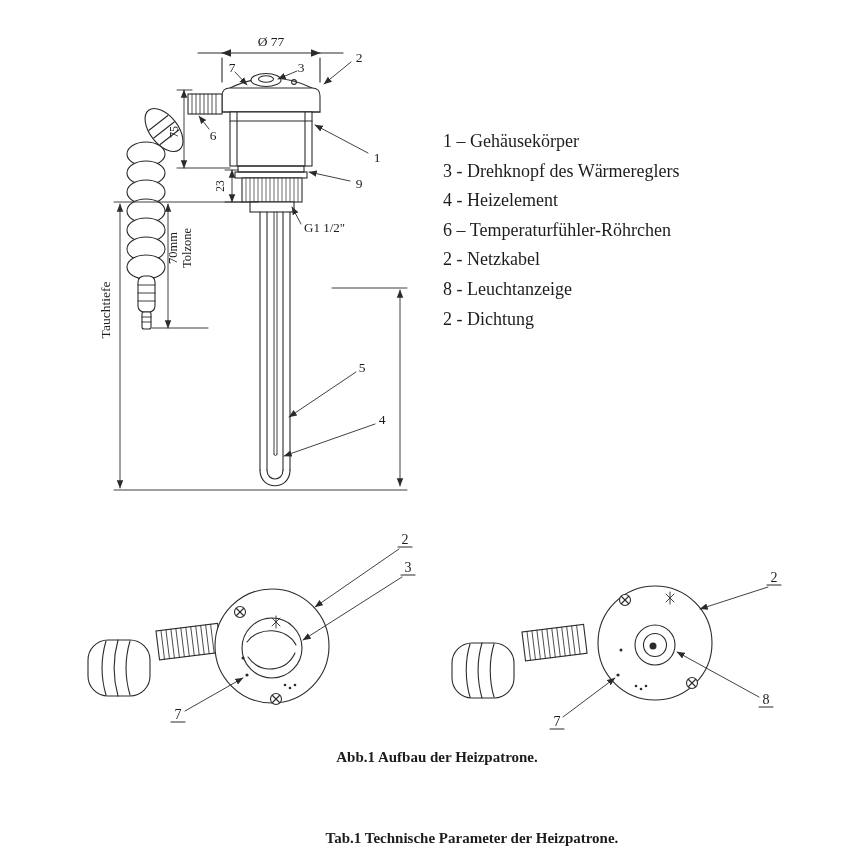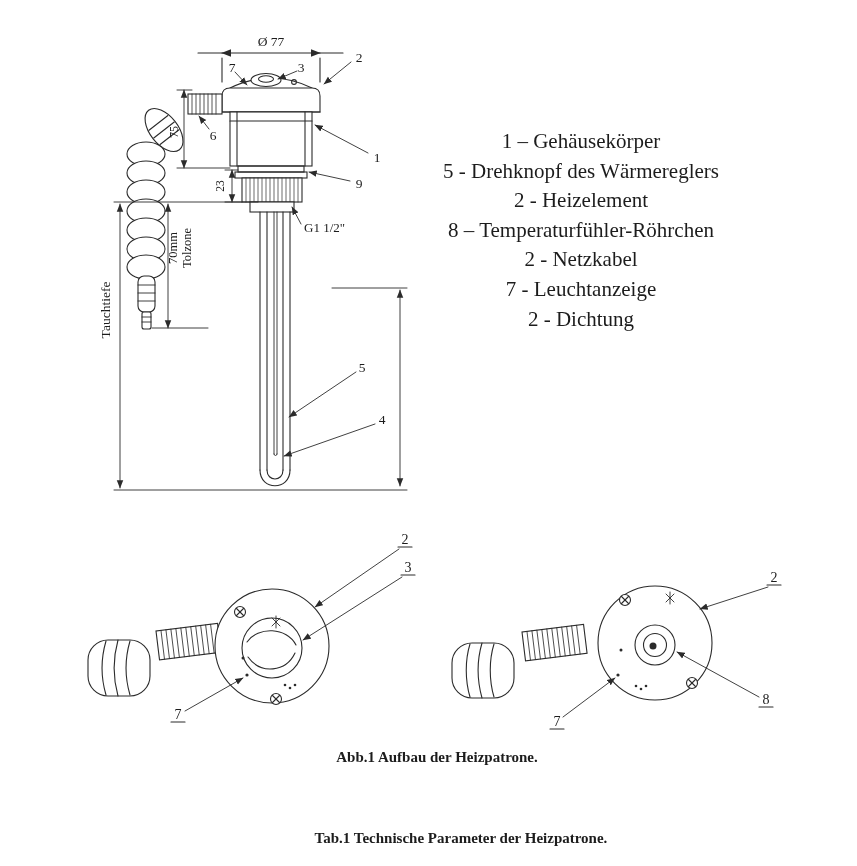--- a/index.html
+++ b/index.html
@@ -4,24 +4,24 @@
 <style>
   * { margin:0; padding:0; box-sizing:border-box; }
   html,body { background:#ffffff; }
   .page {
     position:relative; width:804px; height:866px; background:#ffffff;
     font-family:"Liberation Serif", serif; color:#1c1c1c; overflow:hidden;
   }
   .main-view { position:absolute; left:80px; top:20px; }
   .bottom-views { position:absolute; left:80px; top:528px; }
   .legend { position:absolute; left:443px; top:127px; display:flex; flex-direction:column; }
-  .legend-item { font-size:21px; line-height:29.6px; white-space:nowrap;text-align:center; }
+  .legend-item { font-size:18px; line-height:29.6px; white-space:nowrap; }
   .caption { position:absolute; font-weight:bold; font-size:15px; text-align:center; }
   .figure-caption { left:297px; top:749px; width:280px;font-family:Liberation Serif, serif; }
-  .table-caption { left:276px; top:830px; width:370px; }
+  .table-caption { left:287px; top:830px; width:370px; }
   svg text { font-family:"Liberation Serif", serif; fill:#1c1c1c; }
 </style>
 </head>
 <body>
 
 <div class="page">
 
   <svg class="main-view" width="360" height="505" viewBox="0 0 360 505">
     <defs>
       <marker id="arrA" viewBox="0 0 10 10" refX="9.5" refY="5" markerWidth="9" markerHeight="9" orient="auto-start-reverse">
@@ -186,25 +186,25 @@
     <text x="224" y="212" font-size="13">G1 1/2"</text>
     <text x="97" y="228" text-anchor="middle" font-size="12.5" transform="rotate(-90 97 228)">70mm</text>
     <text x="111" y="228" text-anchor="middle" font-size="12.5" transform="rotate(-90 111 228)">Tolzone</text>
     <text x="30" y="290" text-anchor="middle" font-size="13.5" transform="rotate(-90 30 290)">Tauchtiefe</text>
     <text x="282" y="352" text-anchor="middle" font-size="13.5">5</text>
     <text x="302" y="404" text-anchor="middle" font-size="13.5">4</text>
   </svg>
 
   <div class="legend">
     <div class="legend-item">1 – Gehäusekörper</div>
-    <div class="legend-item">5 - Drehknopf des Wärmereglers</div>
-    <div class="legend-item">2 - Heizelement</div>
-    <div class="legend-item">8 – Temperaturfühler-Röhrchen</div>
+    <div class="legend-item">3 - Drehknopf des Wärmereglers</div>
+    <div class="legend-item">4 - Heizelement</div>
+    <div class="legend-item">6 – Temperaturfühler-Röhrchen</div>
     <div class="legend-item">2 - Netzkabel</div>
-    <div class="legend-item">7 - Leuchtanzeige</div>
+    <div class="legend-item">8 - Leuchtanzeige</div>
     <div class="legend-item">2 - Dichtung</div>
   </div>
 
   <svg class="bottom-views" width="720" height="215" viewBox="0 0 720 215">
     <defs>
       <marker id="arrB" viewBox="0 0 10 10" refX="9.5" refY="5" markerWidth="9" markerHeight="9" orient="auto-start-reverse">
         <path d="M0,1 L10,5 L0,9 z" fill="#2b2b2b" stroke="none"></path>
       </marker>
     </defs>
 

